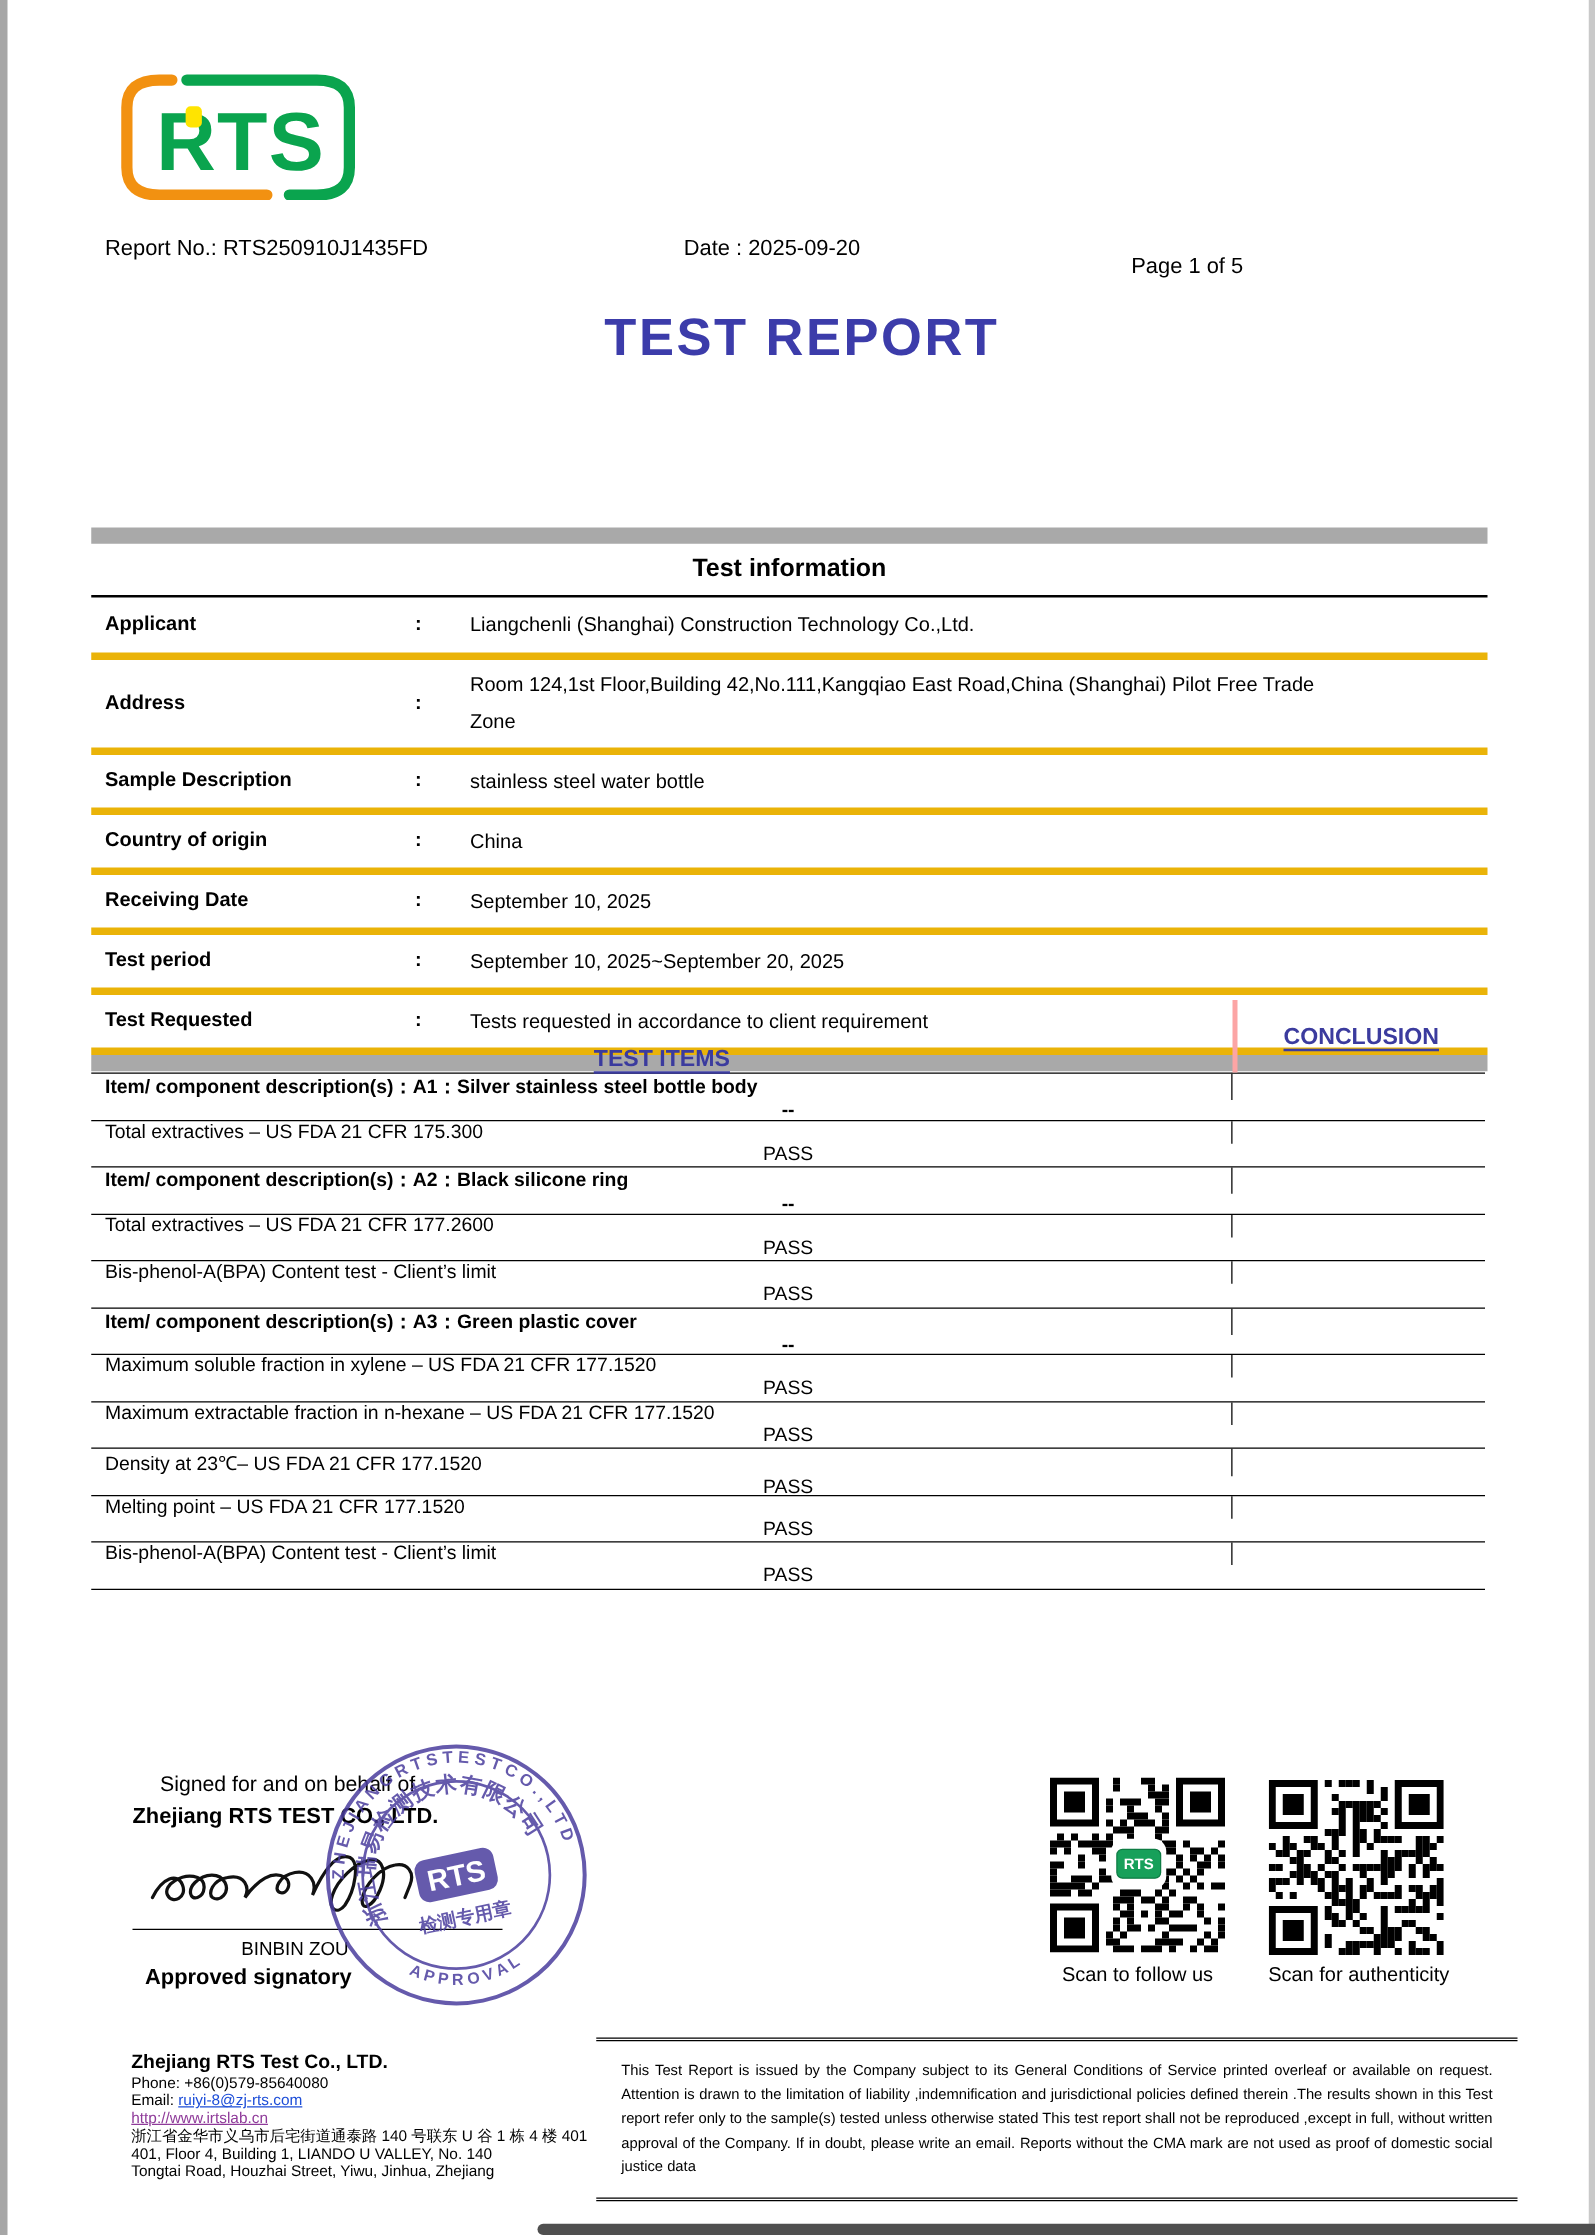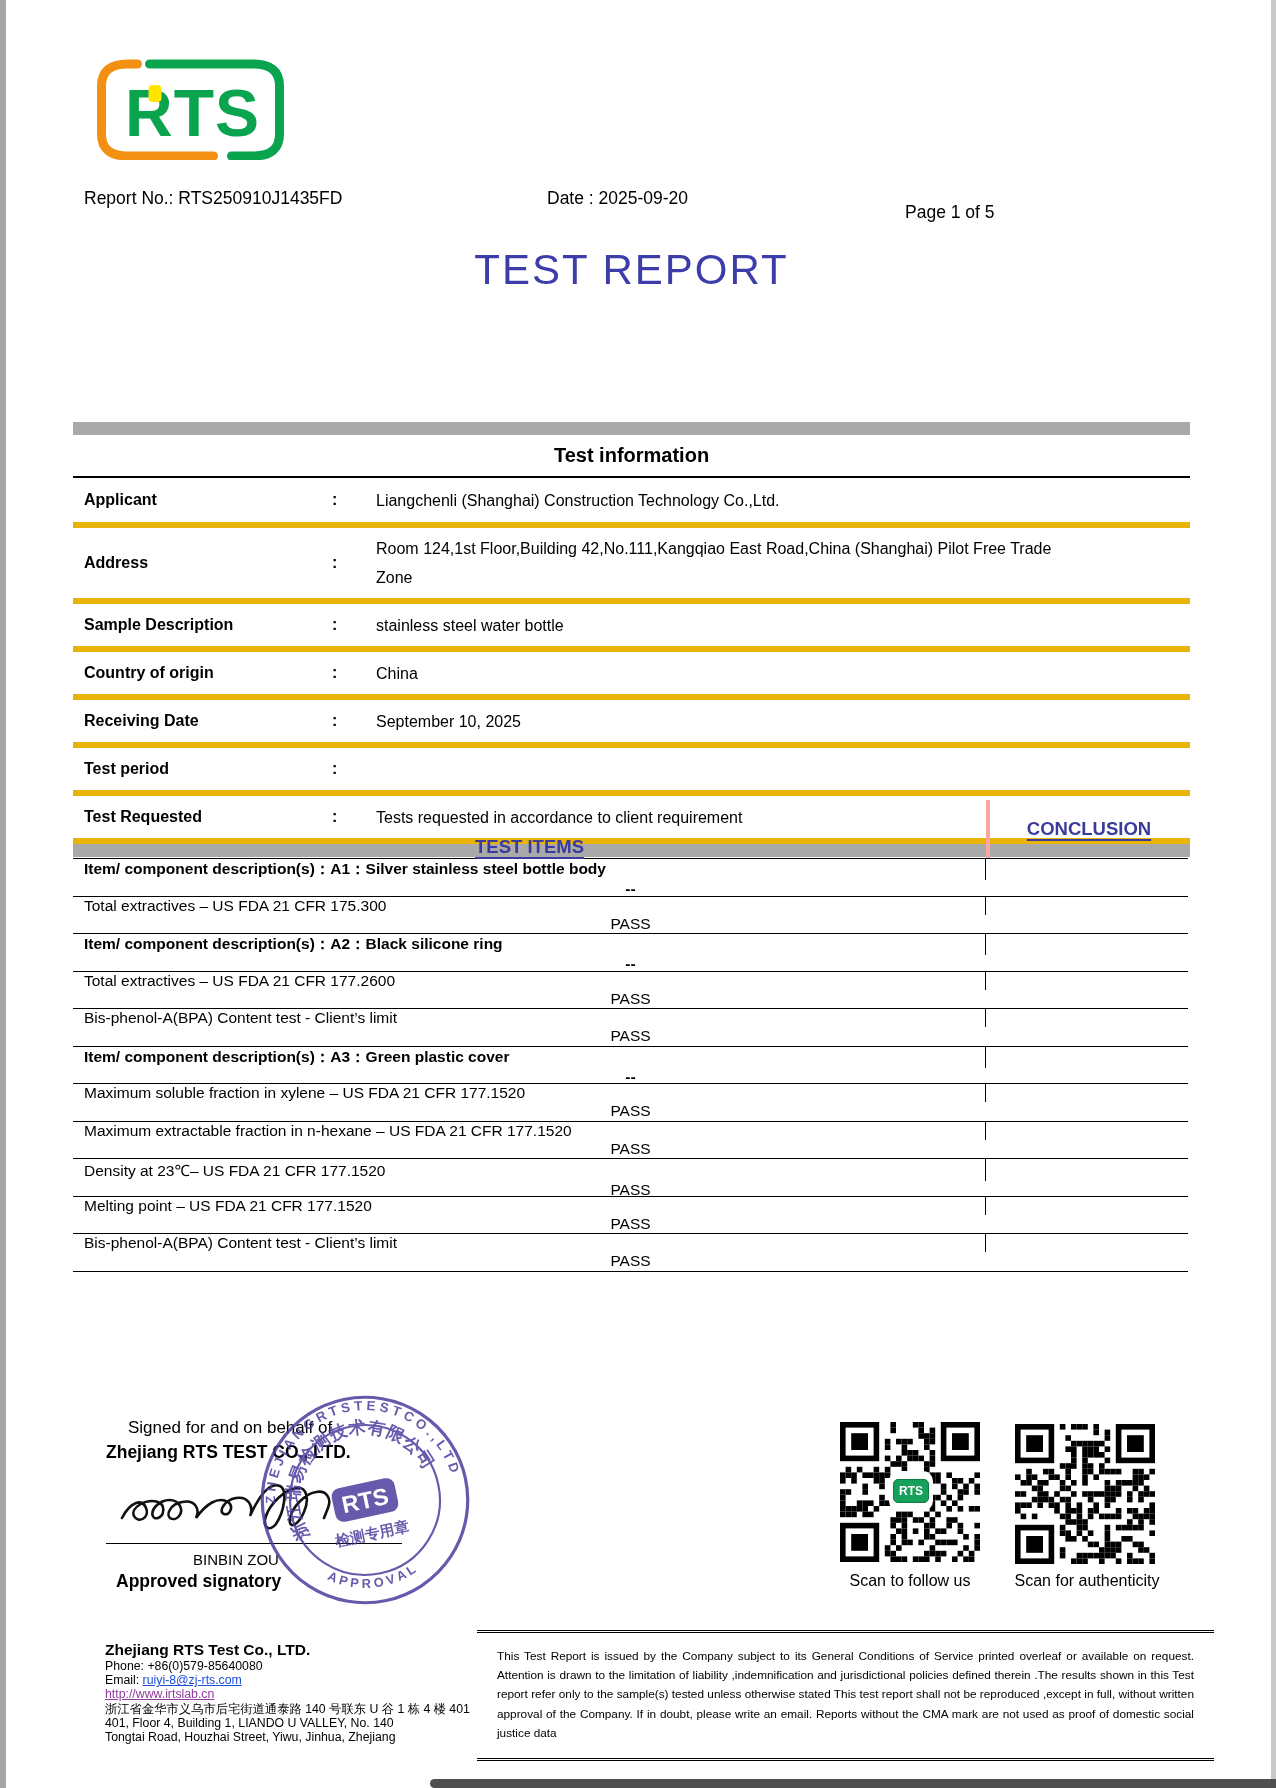--- a/index.html
+++ b/index.html
@@ -8,22 +8,22 @@
   .edge-left{position:absolute;left:0;top:0;width:6px;height:1788px;background:#a6a6a6;}
   .edge-right{position:absolute;right:0;top:0;width:5px;height:1788px;background:#c9c9c9;}
   .bottom-band{position:absolute;left:430px;top:1779px;width:846px;height:9px;background:#4f4f4f;border-radius:5px 0 0 5px;}
 
   
   .logo{position:absolute;left:95px;top:56px;width:195px;height:104px;}
   .hdr-report{position:absolute;left:84px;top:188px;font-size:17.5px;}
   .hdr-date{position:absolute;left:547px;top:188px;font-size:17.5px;}
   .hdr-page{position:absolute;left:905px;top:188px;font-size:17.5px;margin-top:14px;}
 
-  .doc-title{position:absolute;left:73px;top:246px;width:1117px;text-align:center;
-             font-size:42px;font-weight:normal;letter-spacing:2px;color:#3c3caa;}
+  .doc-title{position:absolute;left:83px;top:246px;width:1117px;text-align:center;
+             font-size:42px;font-weight:bold;letter-spacing:2px;color:#3c3caa;}
 
   
   .info{position:absolute;left:73px;top:422px;width:1117px;}
   .graybar{height:13px;background:#a9a9a9;}
   .info-heading{height:41px;line-height:41px;text-align:center;font-size:20px;font-weight:bold;
                 border-bottom:2px solid #000;}
   .info-row{display:flex;align-items:center;border-bottom:6px solid #eab308;font-size:16px;}
   .info-row .lbl{width:248px;padding-left:11px;font-weight:bold;}
   .info-row .col{width:44px;font-weight:bold;}
   .info-row .val{flex:1;padding-right:16px;line-height:29px;}
@@ -118,20 +118,21 @@
       <div class="val">China</div>
     </div>
     <div class="info-row h42">
       <div class="lbl">Receiving Date</div>
       <div class="col">:</div>
       <div class="val">September 10, 2025</div>
     </div>
     <div class="info-row h42">
       <div class="lbl">Test period</div>
       <div class="col">:</div>
+      <div class="val">September 10, 2025~September 20, 2025</div>
     </div>
     <div class="info-row h42">
       <div class="lbl">Test Requested</div>
       <div class="col">:</div>
       <div class="val">Tests requested in accordance to client requirement</div>
     </div>
     <div class="graybar"></div>
   </div>
 
   <div class="items">

